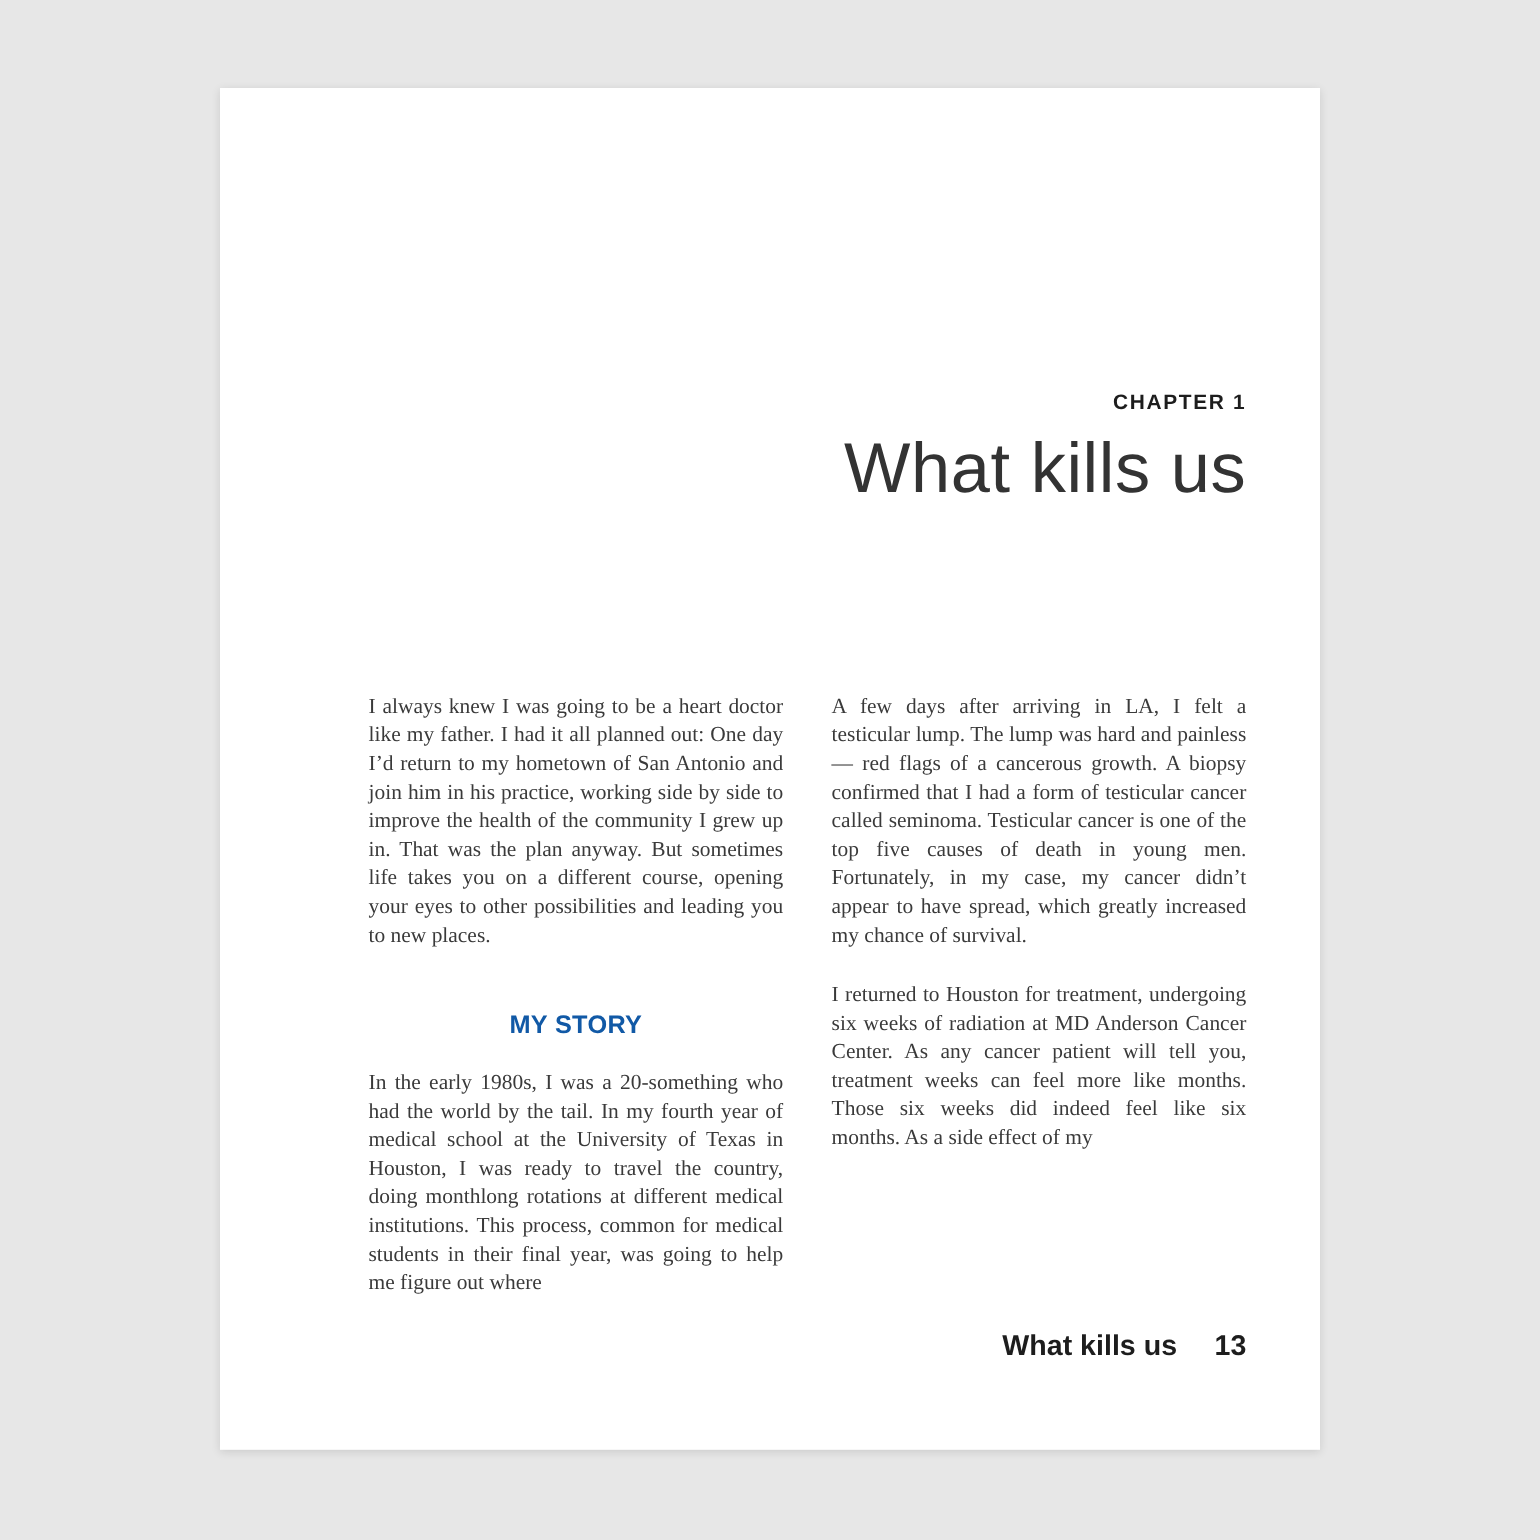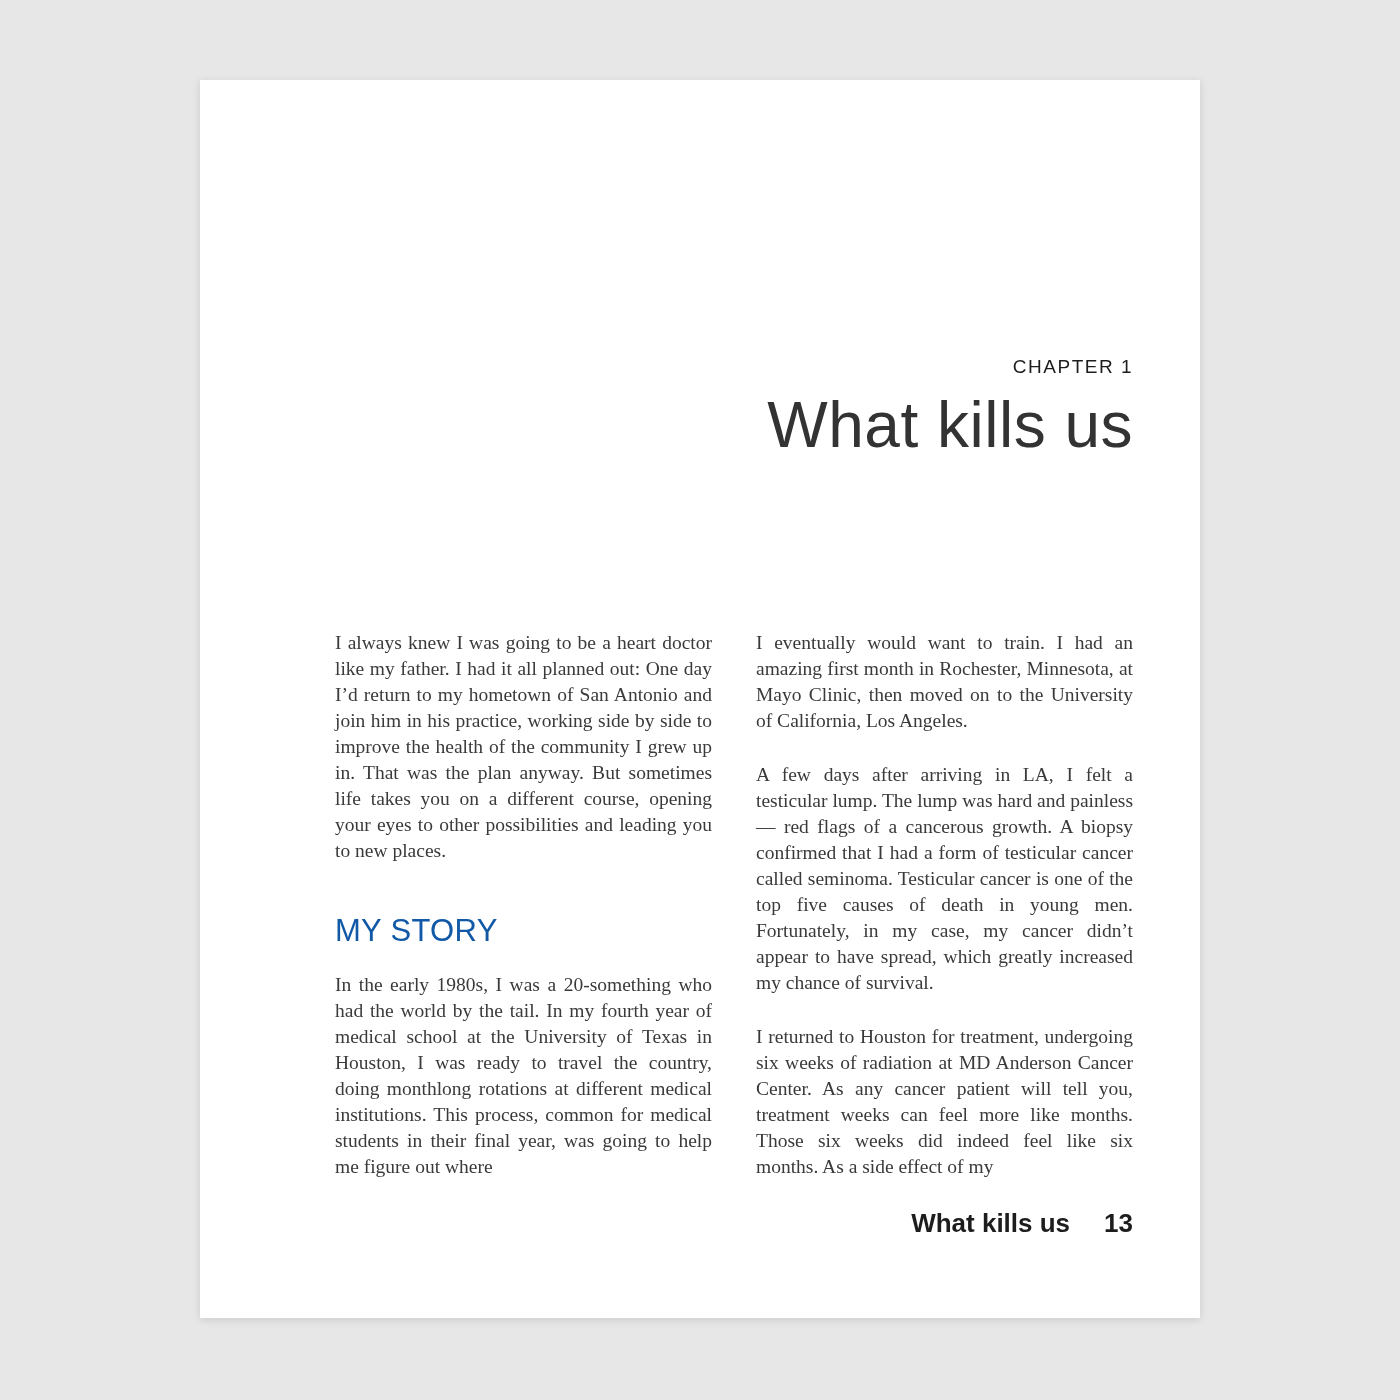--- a/index.html
+++ b/index.html
@@ -23,21 +23,21 @@
     box-shadow: 0 2px 8px rgba(0,0,0,0.12);
   }
   .chapter-block {
     position: absolute;
     top: 277px;
     right: 67px;
     text-align: right;
   }
   .kicker {
     font-size: 19px;
-    font-weight: 400;
+    font-weight: 700;
     letter-spacing: 1.5px;
     color: var(--heading-text, #1d1d1d);
     line-height: 20px;
   }
   .title {
     margin: 15px 0 0 0;
     font-family: "Liberation Sans", sans-serif;
     font-weight: 300;
     font-size: 64px;
     line-height: 1.05;
@@ -64,27 +64,27 @@
     -webkit-hyphens: auto;
   }
   .col p {
     margin: 0 0 28px 0;
   }
   .col p:last-child {
     margin-bottom: 0;
   }
   .section-heading {
     font-family: "Liberation Sans", sans-serif;
-    font-size: 31px;
-    font-weight: 400;
+    font-size: 23px;
+    font-weight: 700;
     letter-spacing: 0.3px;
     line-height: 26px;
     color: var(--accent-blue, #1159a6);
     margin: 54px 0 28px 0;
-    text-align: left;
+    text-align: center;
   }
   .footer {
     position: absolute;
     top: 1128px;
     right: 67px;
     font-weight: 700;
     font-size: 26px;
     color: var(--heading-text, #1d1d1d);
     white-space: nowrap;
   }
@@ -102,21 +102,20 @@
     <h1 class="title">What kills us</h1>
   </div>
 
   <div class="columns">
     <div class="col">
       <p>I always knew I was going to be a heart doctor like my father. I had it all planned out: One day I’d return to my hometown of San Antonio and join him in his practice, working side by side to improve the health of the community I grew up in. That was the plan anyway. But sometimes life takes you on a different course, opening your eyes to other possibilities and leading you to new places.</p>
       <h2 class="section-heading">MY STORY</h2>
       <p>In the early 1980s, I was a 20-something who had the world by the tail. In my fourth year of medical school at the University of Texas in Houston, I was ready to travel the country, doing monthlong rotations at different medical institutions. This process, common for medical students in their final year, was going to help me figure out where</p>
     </div>
     <div class="col">
-      <p>I eventually would want to train. I had an amazing first month in Rochester, Minnesota, at Mayo Clinic, then moved on to the University of California, Los Angeles.</p>
       <p>A few days after arriving in LA, I felt a testicular lump. The lump was hard and painless — red flags of a cancerous growth. A biopsy confirmed that I had a form of testicular cancer called seminoma. Testicular cancer is one of the top five causes of death in young men. Fortunately, in my case, my cancer didn’t appear to have spread, which greatly increased my chance of survival.</p>
       <p>I returned to Houston for treatment, undergoing six weeks of radiation at MD Anderson Cancer Center. As any cancer patient will tell you, treatment weeks can feel more like months. Those six weeks did indeed feel like six months. As a side effect of my</p>
     </div>
   </div>
 
   <div class="footer">
     <span class="running-title">What kills us</span><span class="page-number">13</span>
   </div>
 
 </div>

